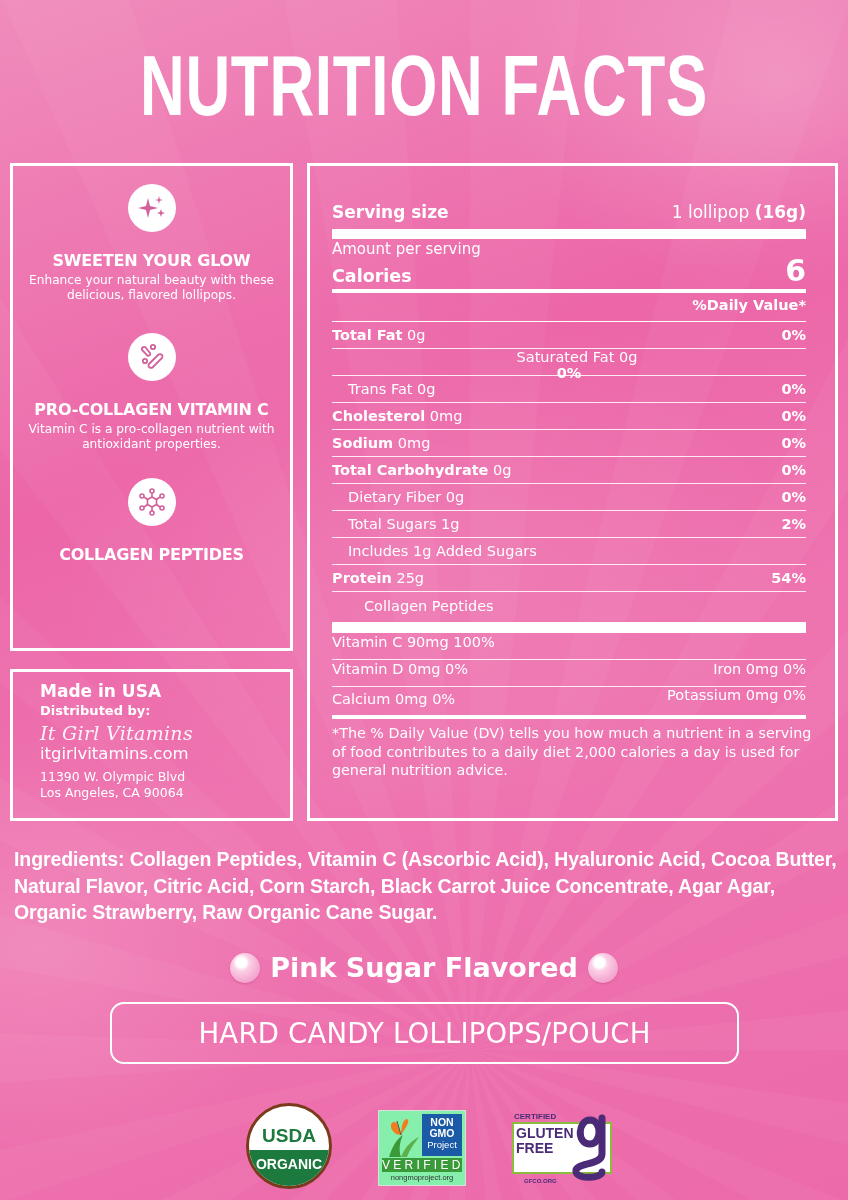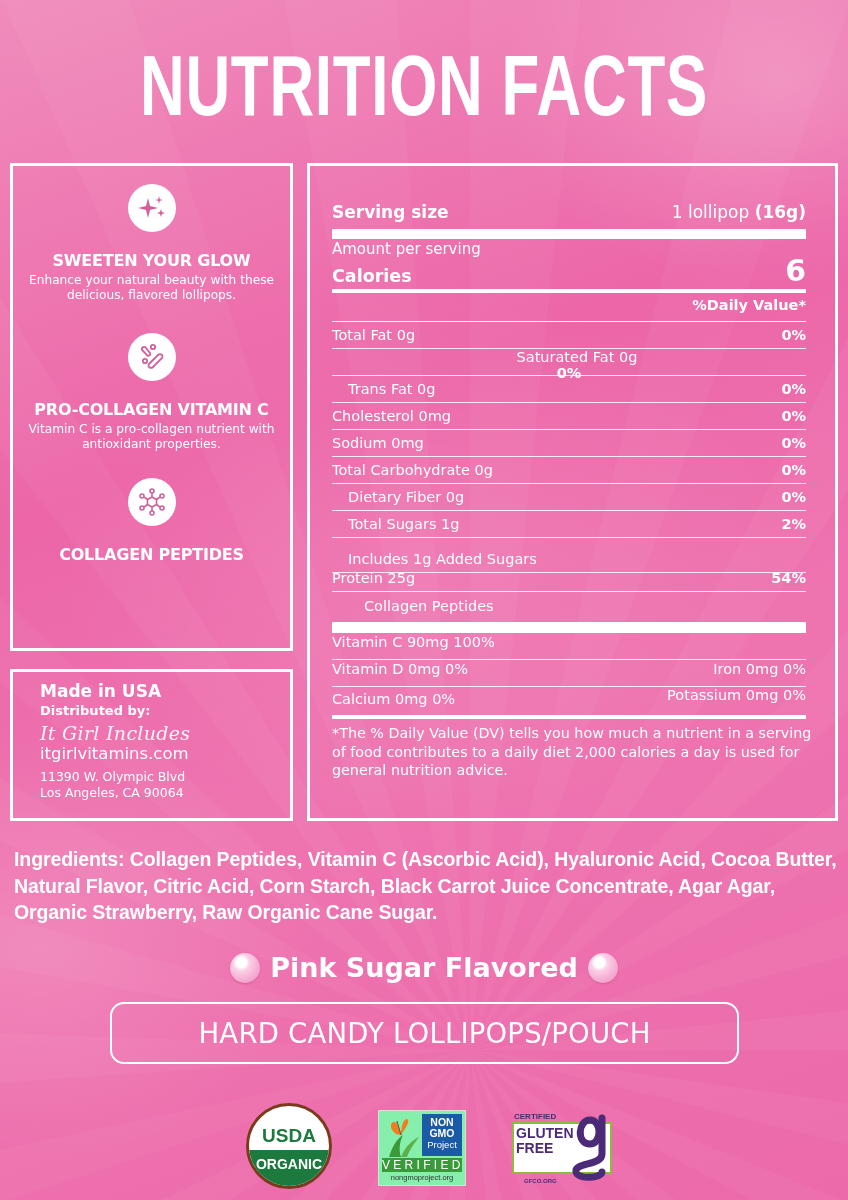--- a/index.html
+++ b/index.html
@@ -67,21 +67,21 @@
   .cal { top: 90px; font-size: 17.5px; font-weight: 700; }
   .cal .num { font-size: 30px; line-height: 30px; font-weight: 700; }
   .dv { top: 131px; font-size: 14.5px; font-weight: 700; justify-content: flex-end; }
 
   .nrow {
     position: absolute; left: 22px; width: 474px; height: 27px;
     border-bottom: 1px solid rgba(255,255,255,0.85);
     display: flex; justify-content: space-between; align-items: center;
     font-size: 14.5px;
   }
-  .nrow .n-label b { font-weight: 400; }
+  .nrow .n-label b { font-weight: 700; }
   .nrow .n-pct { font-weight: 700; }
   .nrow.indent .n-label { padding-left: 16px; }
   .nrow.indent2 .n-label { padding-left: 32px; }
   .nrow.noline { border-bottom: none; }
 
   .vrow {
     position: absolute; left: 22px; width: 474px; height: 26px;
     border-bottom: 1px solid rgba(255,255,255,0.85);
     display: flex; justify-content: space-between; 
     font-size: 14.5px;
@@ -181,21 +181,21 @@
           <circle cx="5" cy="9" r="2"></circle>
       </svg>
     </div>
     <div class="f-title">COLLAGEN PEPTIDES</div>
   </div>
 </div>
 
 <div class="box info">
   <div class="made">Made in USA</div>
   <div class="dist">Distributed by:</div>
-  <div class="brand">It Girl Includes</div>
+  <div class="brand">It Girl Vitamins</div>
   <div class="web">itgirlvitamins.com</div>
   <div class="addr">
     <div>11390 W. Olympic Blvd</div>
     <div>Los Angeles, CA 90064</div>
   </div>
 </div>
 
 <div class="box panel">
   <div class="nf row serving">
     <span class="lbl">Serving size</span>
@@ -239,21 +239,21 @@
         <span class="n-pct">0%</span>
       </div>
       <div class="nrow indent" style="top: 318px;">
         <span class="n-label"><b></b><span>Dietary Fiber 0g</span></span>
         <span class="n-pct">0%</span>
       </div>
       <div class="nrow indent" style="top: 345px;">
         <span class="n-label"><b></b><span>Total Sugars 1g</span></span>
         <span class="n-pct">2%</span>
       </div>
-      <div class="nrow indent" style="top: 380px;">
+      <div class="nrow indent" style="top: 372px;">
         <span class="n-label"><b></b><span>Includes 1g Added Sugars</span></span>
         <span class="n-pct"></span>
       </div>
       <div class="nrow" style="top: 399px;">
         <span class="n-label"><b>Protein</b><span> 25g</span></span>
         <span class="n-pct">54%</span>
       </div>
       <div class="nrow indent2 noline" style="top: 426px;">
         <span class="n-label"><b></b><span>Collagen Peptides</span></span>
         <span class="n-pct"></span>

